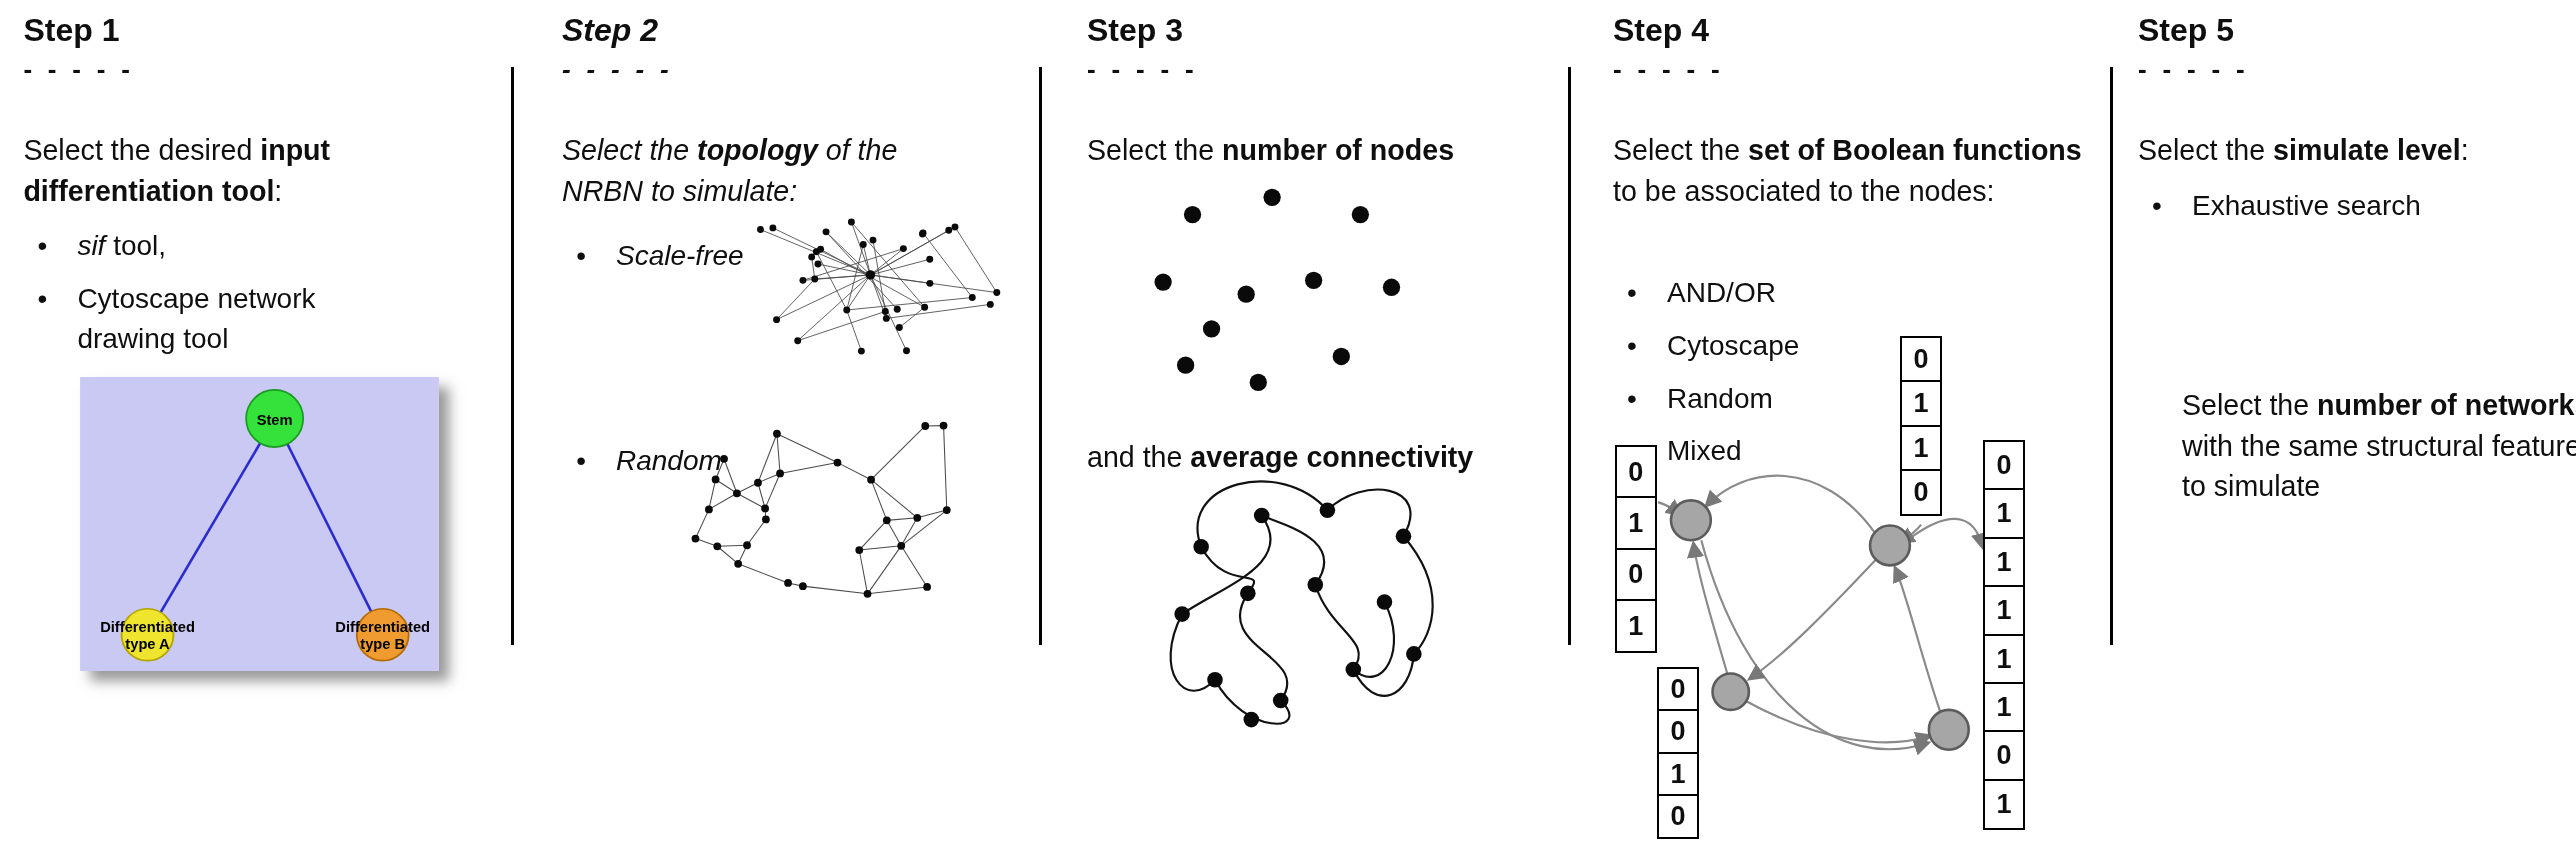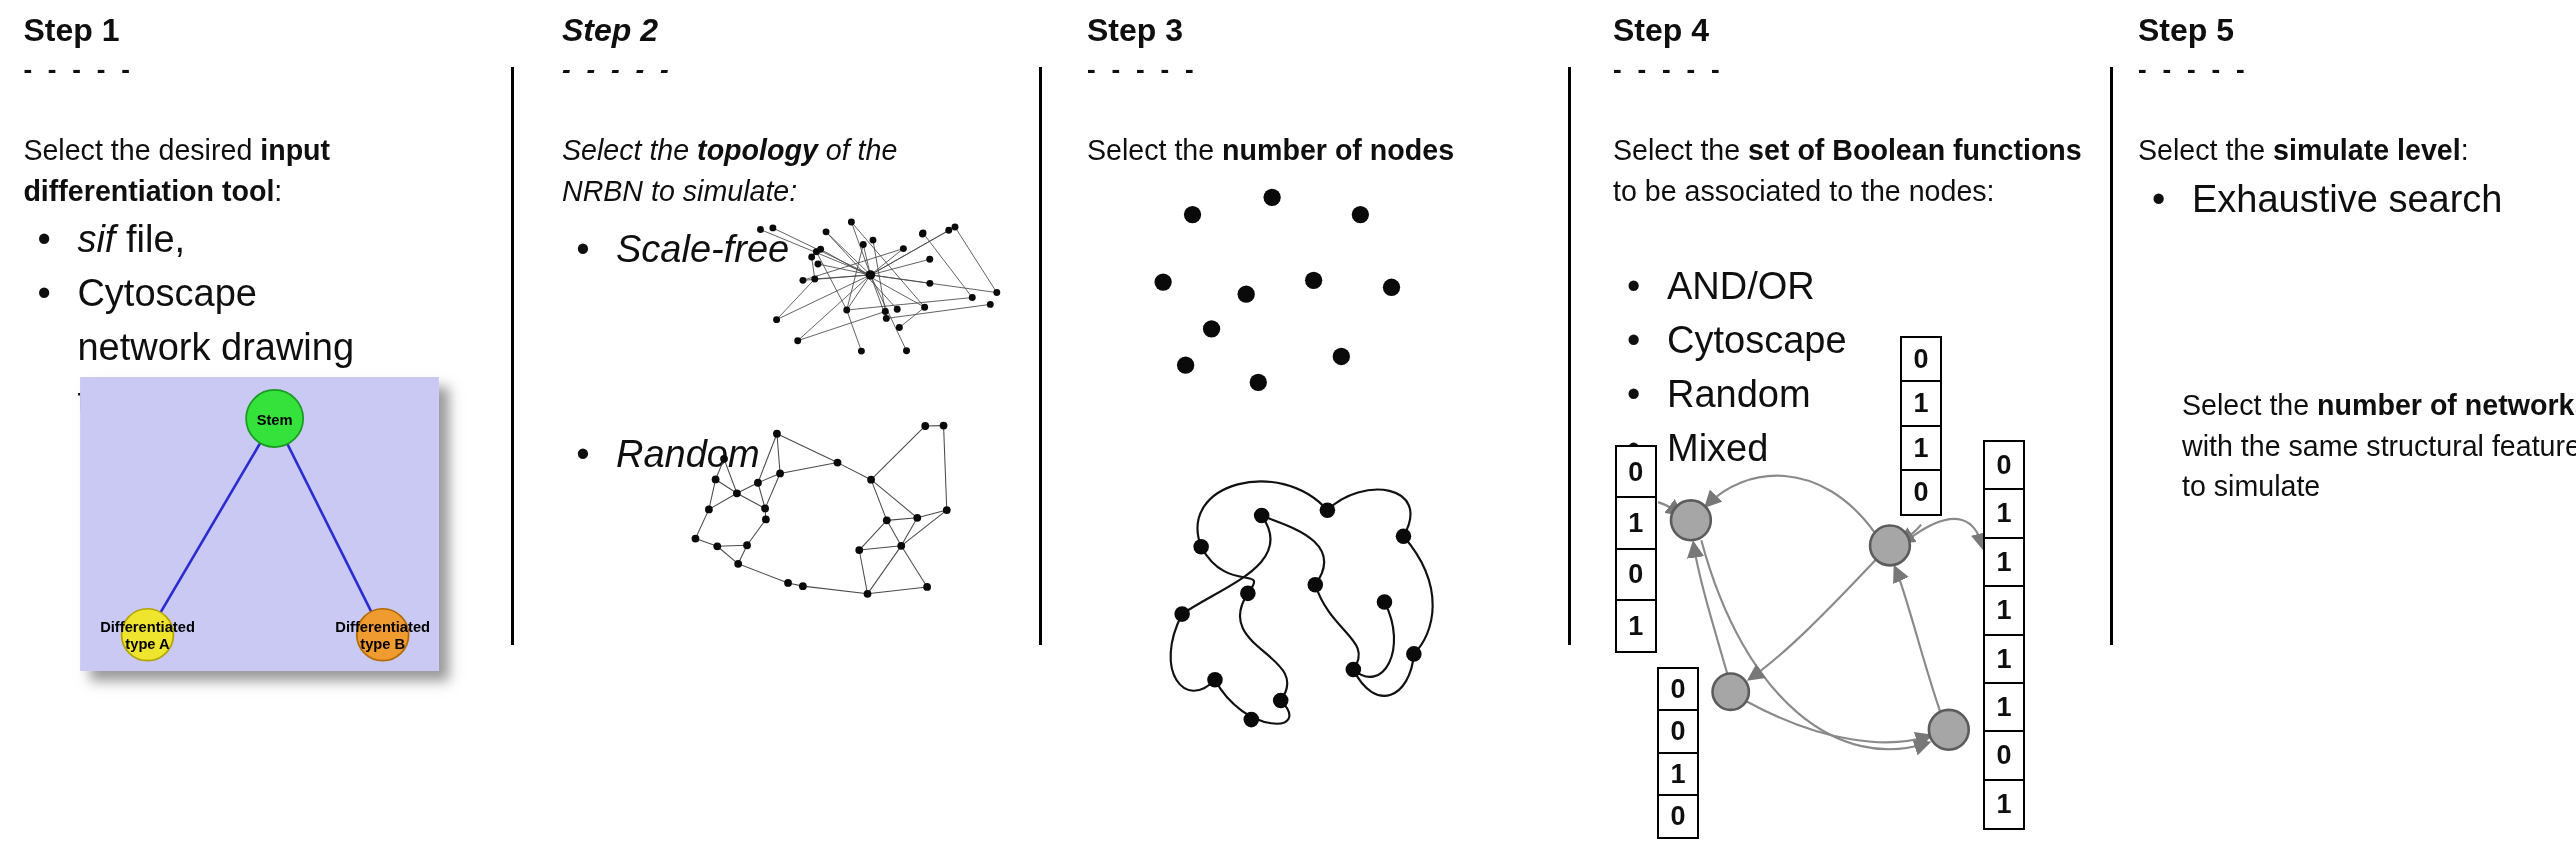--- a/index.html
+++ b/index.html
@@ -5,21 +5,21 @@
   * { margin:0; padding:0; box-sizing:border-box; }
   html,body { background:#ffffff; font-family:"Liberation Sans", sans-serif; color:#0f0f0f; }
   .canvas { position:relative; width:2576px; height:851px; background:#ffffff; overflow:hidden; }
   .abs { position:absolute; }
   .col { position:absolute; top:0; height:851px; }
   .step-title { font-size:32px; font-weight:700; color:#0f0f0f; }
   .dashes { font-size:26px; font-weight:700; letter-spacing:4.3px; color:#0f0f0f; }
   .body-text { font-size:28.6px; line-height:1.42; color:#0f0f0f; }
   .body-text b { font-weight:700; }
   ul.bullets { list-style:none; }
-  ul.bullets li { position:relative; padding-left:54px; font-size:38px; line-height:1.42; }
+  ul.bullets li { position:relative; padding-left:54px; font-size:28px; line-height:1.42;margin-top:13px; }
   ul.bullets li::before { content:"\2022"; position:absolute; left:14px; top:0; }
   .divider { position:absolute; top:67px; width:2.6px; height:578px; background:#000; }
   .tree-svg { box-shadow:10.4px 10.4px 12px rgba(70,70,70,0.55); }
   .tree-label { font-family:"Liberation Sans", sans-serif; font-size:17px; font-weight:700; fill:#000; }
   .bin-table { position:absolute; display:flex; flex-direction:column; }
   .bin-cell { width:42px; border:2.6px solid #000; background:#fff; font-weight:700; font-size:27px;
               display:flex; align-items:center; justify-content:center; }
   .bin-cell + .bin-cell { margin-top:-2.6px; }
   .t1 .bin-cell { height:54px; }
   .t2 .bin-cell { height:47px; }
@@ -29,21 +29,21 @@
 </head>
 <body>
 
 <div class="canvas">
 
   <section class="col" style="left:23.4px; width:485px;">
     <h2 class="abs step-title" style="left:0; top:12px;">Step 1</h2>
     <div class="abs dashes" style="left:0; top:54px;">- - - - -</div>
     <p class="abs body-text" style="left:0; top:130px; width:407px;"><span>Select the desired </span><b>input differentiation tool</b><span>:</span></p>
     <ul class="abs bullets" style="left:0; top:213px; width:363px;">
-      <li><i>sif</i><span> file,</span></li>
+      <li><i>sif</i><span> tool,</span></li>
       <li>Cytoscape network drawing tool</li>
     </ul>
     <svg class="abs tree-svg" style="left:57px; top:377px;" width="359" height="294" viewBox="0 0 415 340">
       <rect x="0" y="0" width="415" height="340" fill="#c9c9f4"></rect>
       <line x1="225" y1="48" x2="78" y2="298" stroke-width="3" stroke="#2b2bd0"></line>
       <line x1="225" y1="48" x2="350" y2="298" stroke-width="3" stroke="#2b2bd0"></line>
       <circle cx="225" cy="48" r="33" stroke="#1a9a22" stroke-width="2" fill="#35e23c"></circle>
       <text x="225" y="55" text-anchor="middle" class="tree-label">Stem</text>
       <circle cx="78" cy="298" r="30" stroke="#b3a400" stroke-width="2" fill="#efe52f"></circle>
       <text x="78" y="295" text-anchor="middle" class="tree-label">Differentiated</text>
@@ -220,20 +220,21 @@
         <circle cx="250" cy="40" r="10" fill="#0a0a0a"></circle>
         <circle cx="22" cy="118" r="10" fill="#0a0a0a"></circle>
         <circle cx="118" cy="132" r="10" fill="#0a0a0a"></circle>
         <circle cx="196" cy="116" r="10" fill="#0a0a0a"></circle>
         <circle cx="286" cy="124" r="10" fill="#0a0a0a"></circle>
         <circle cx="48" cy="214" r="10" fill="#0a0a0a"></circle>
         <circle cx="132" cy="234" r="10" fill="#0a0a0a"></circle>
         <circle cx="228" cy="204" r="10" fill="#0a0a0a"></circle>
         <circle cx="78" cy="172" r="10" fill="#0a0a0a"></circle>
       </svg>
+    <p class="abs body-text" style="left:0; top:437px; width:519px;"><span>and the </span><b>average connectivity</b></p>
     <svg id="tangle-svg" class="abs" style="left:64px; top:472px;" width="294" height="260" viewBox="0 0 340 300">
         <path d="M58,86 C30,12 150,-18 204,44" stroke="#111111" stroke-width="2.5" fill="none"></path>
         <path d="M128,50 C168,106 82,132 36,164" stroke="#111111" stroke-width="2.5" fill="none"></path>
         <path d="M204,44 C244,4 326,14 292,74" stroke="#111111" stroke-width="2.5" fill="none"></path>
         <path d="M292,74 C342,132 328,186 304,210" stroke="#111111" stroke-width="2.5" fill="none"></path>
         <path d="M36,164 C2,230 40,276 74,240" stroke="#111111" stroke-width="2.5" fill="none"></path>
         <path d="M112,140 C70,204 188,212 150,264" stroke="#111111" stroke-width="2.5" fill="none"></path>
         <path d="M190,130 C228,78 150,60 128,50" stroke="#111111" stroke-width="2.5" fill="none"></path>
         <path d="M270,150 C298,204 268,258 234,228" stroke="#111111" stroke-width="2.5" fill="none"></path>
         <path d="M74,240 C108,304 188,302 150,264" stroke="#111111" stroke-width="2.5" fill="none"></path>

